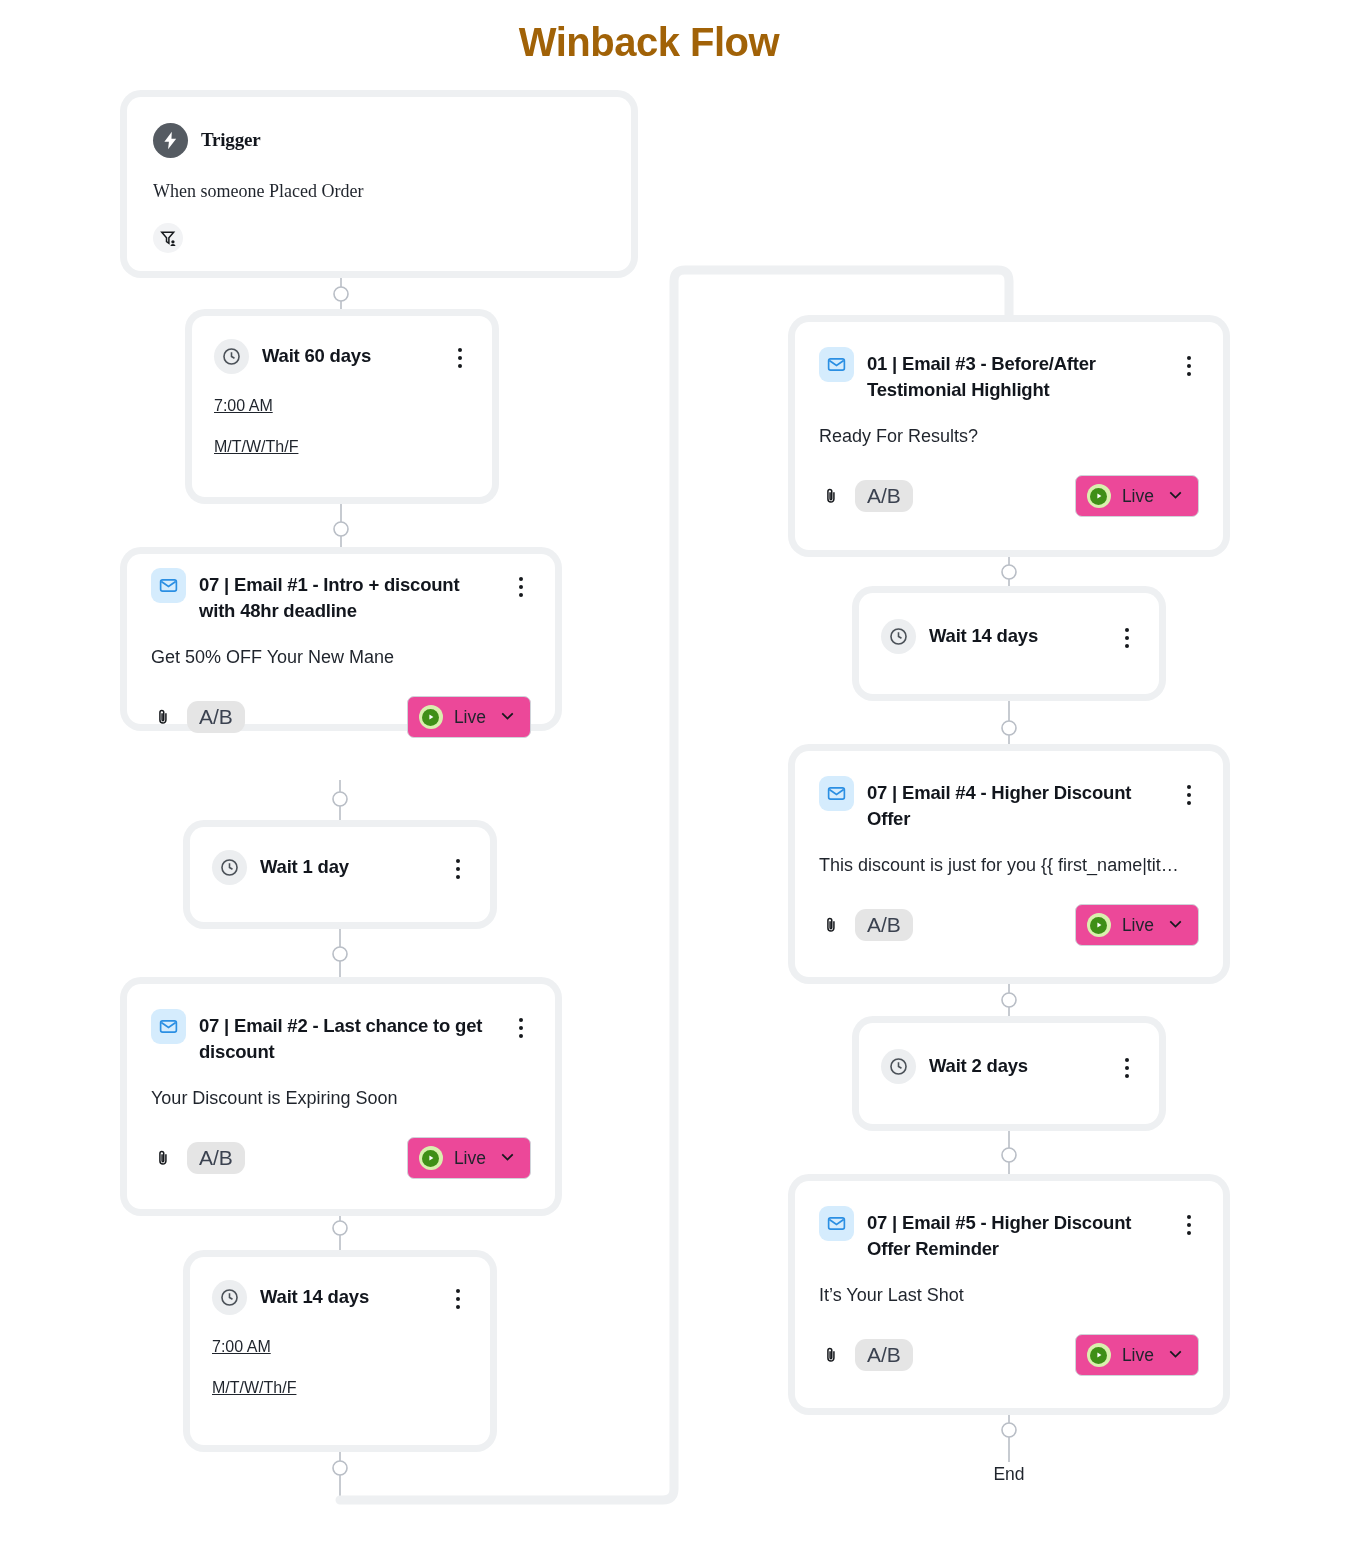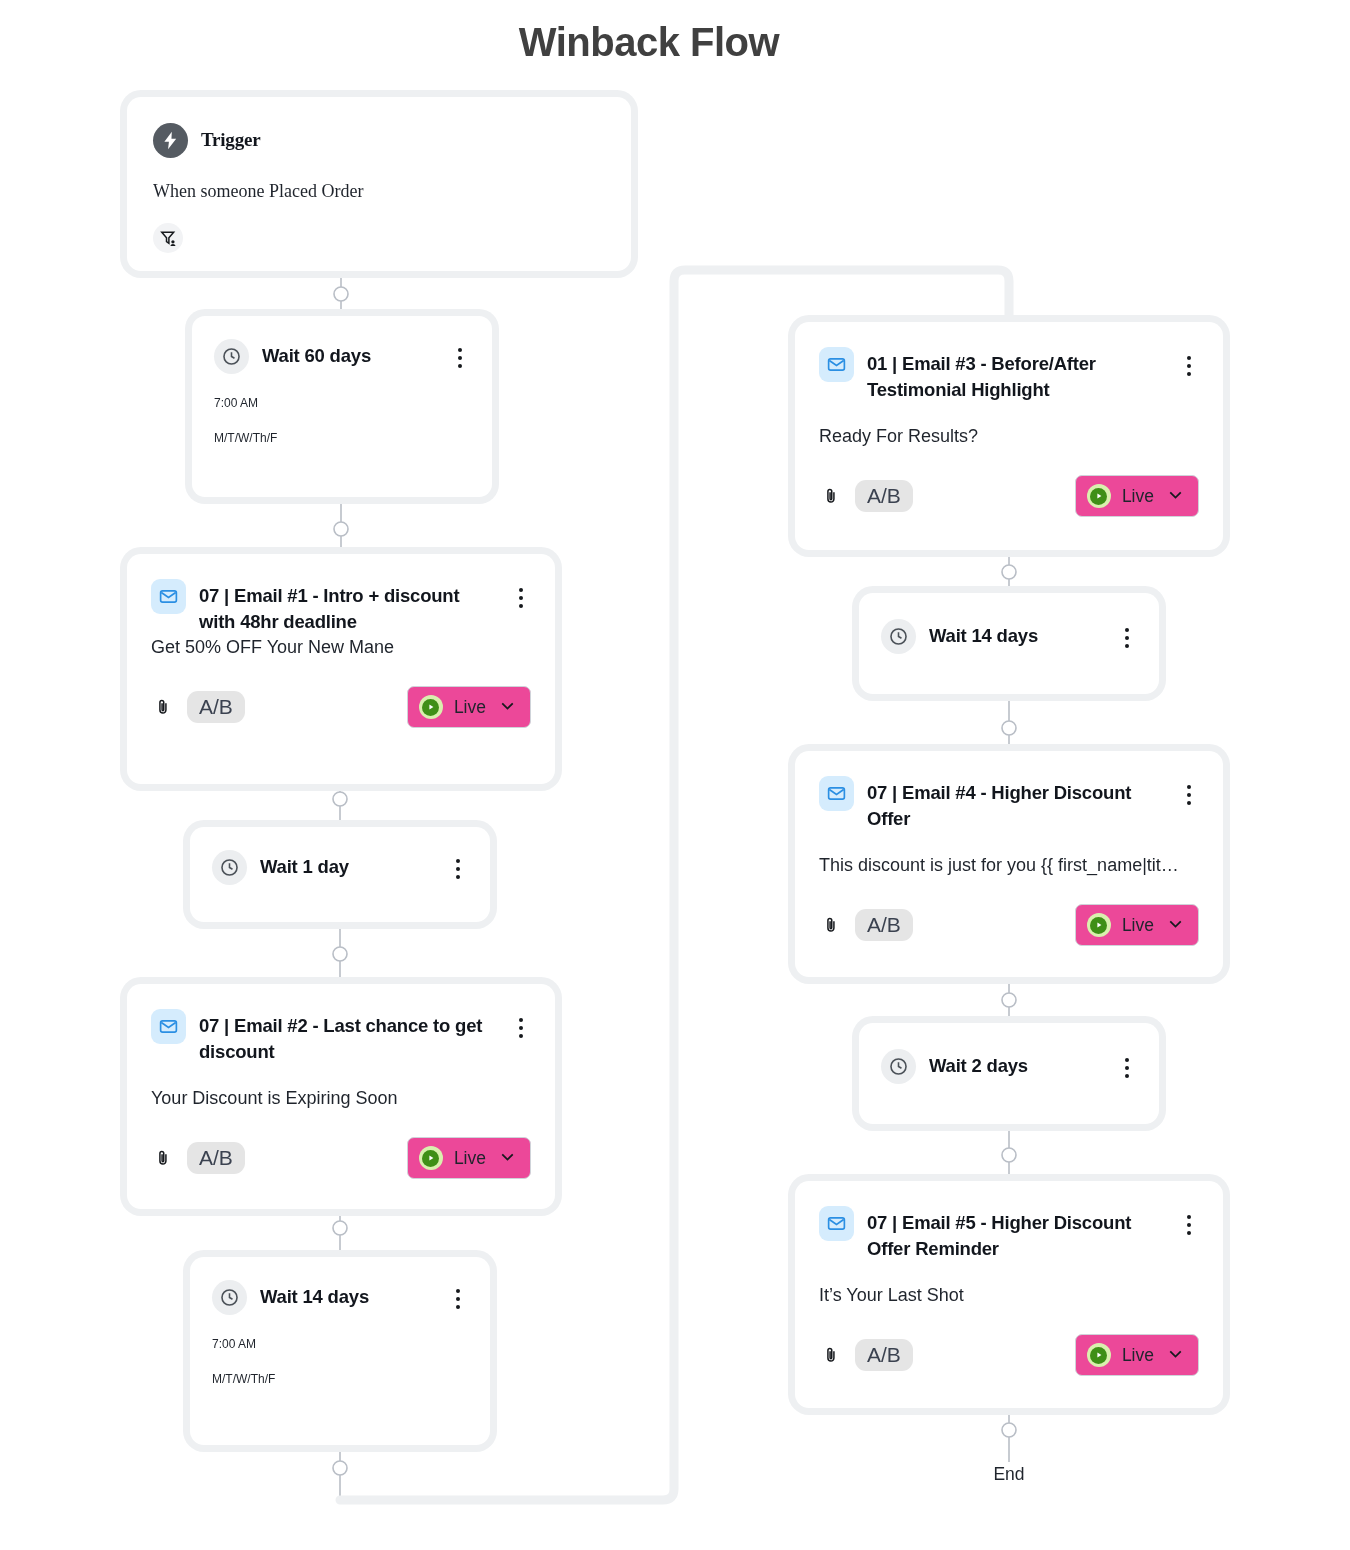--- a/index.html
+++ b/index.html
@@ -17,21 +17,21 @@
   
   .flow-title {
     position: absolute;
     top: 20px;
     left: 0;
     width: 1298px;
     text-align: center;
     font-size: 40px;
     font-weight: bold;
     letter-spacing: -0.5px;
-    color: #404040;
+    color: #a16207;
   }
 
   
   .wires {
     position: absolute;
     inset: 0;
     width: 1350px;
     height: 1550px;
     pointer-events: none;
   }
@@ -99,23 +99,24 @@
     background: #16191d; display: block;
   }
 
   .node-sub {
     font-size: 18px;
     line-height: 1.5;
     color: #1f242c;
   }
 
   .node-meta {
-    font-size: 12px;
+    font-size: 16px;
     line-height: 1.5;
     color: #1f242c;
+    text-decoration: underline;
   }
 
   .node-foot {
     display: flex;
     align-items: center;
     gap: 12px;
   }
 
   .clip-icon {
     width: 24px; height: 24px;
@@ -250,36 +251,36 @@
     <div class="kebab">
       <i></i>
         <i></i>
         <i></i>
     </div>
   </div>
   <div class="node-meta" style="margin-top:20px;">7:00 AM</div>
   <div class="node-meta" style="margin-top:17px;">M/T/W/Th/F</div>
 </div>
 
-<div class="node" style="left:127px; top:554px; width:428px; height:230px; padding:25px 24px 20px;">
+<div class="node" style="left:127px; top:554px; width:428px; height:170px; padding:14px 24px 20px;">
   <div class="node-head">
     <div class="badge-icon mail">
       <svg width="21" height="21" viewBox="0 0 24 24" fill="none" stroke="#2b8fe3" stroke-width="1.9">
         <rect x="3" y="5.5" width="18" height="13" rx="2.2"></rect>
           <path d="M3.8 7.4 L12 13.2 L20.2 7.4"></path>
       </svg>
     </div>
     <div class="node-title">07 | Email #1 - Intro + discount with 48hr deadline</div>
     <div class="kebab">
       <i></i>
         <i></i>
         <i></i>
     </div>
   </div>
-  <div class="node-sub" style="">Get 50% OFF Your New Mane</div>
+  <div class="node-sub" style="margin-top:21px;">Get 50% OFF Your New Mane</div>
   <div class="node-foot" style="margin-top:25px;">
     <div class="clip-icon">
       <svg width="20" height="20" viewBox="0 0 24 24" fill="none" stroke="#16191d" stroke-width="1.8">
         <path d="M15.5 7.5 v8.2 a3.6 3.6 0 0 1 -7.2 0 V6.6 a2.3 2.3 0 0 1 4.6 0 v8.8 a1 1 0 0 1 -2 0 V7.6"></path>
       </svg>
     </div>
     <div class="ab-badge">A/B</div>
     <div class="live-select">
       <div class="live-dot">
         <span>

